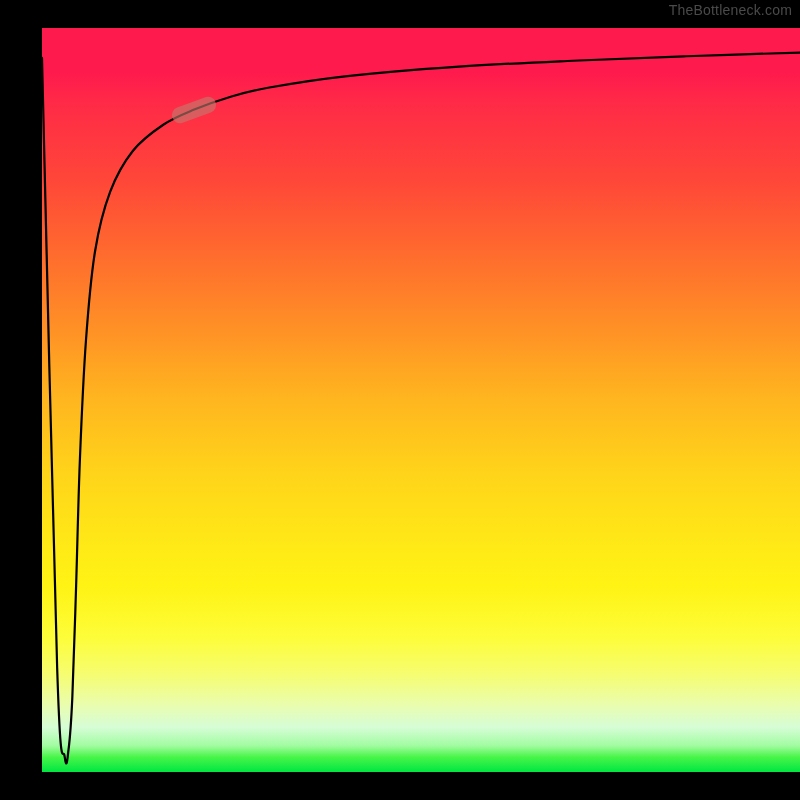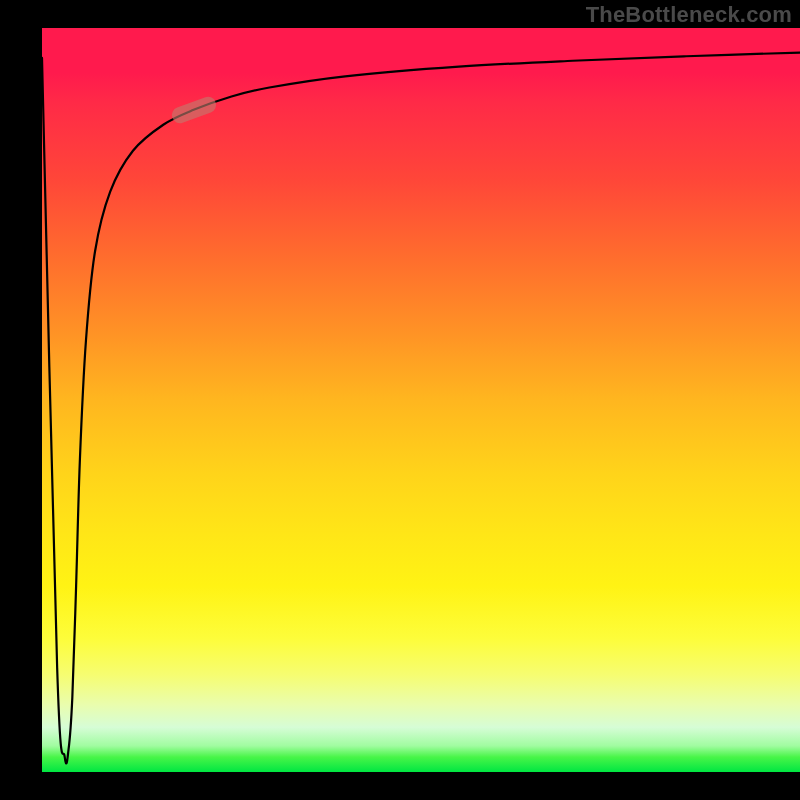--- a/index.html
+++ b/index.html
@@ -9,22 +9,22 @@
     background: #000;
     position: relative;
     font-family: Arial, Helvetica, sans-serif;
     overflow: hidden;
   }
   .watermark {
     position: absolute;
     top: 2px;
     right: 8px;
     color: #4a4a4a;
-    font-size: 22px;
-    font-weight: 700;
+    font-size: 14px;
+    font-weight: 400;
     z-index: 10;
     letter-spacing: 0.2px;
   }
   .plot-area {
     position: absolute;
     left: 42px;
     top: 28px;
     width: 758px;
     height: 744px;
     background: linear-gradient(to bottom,

